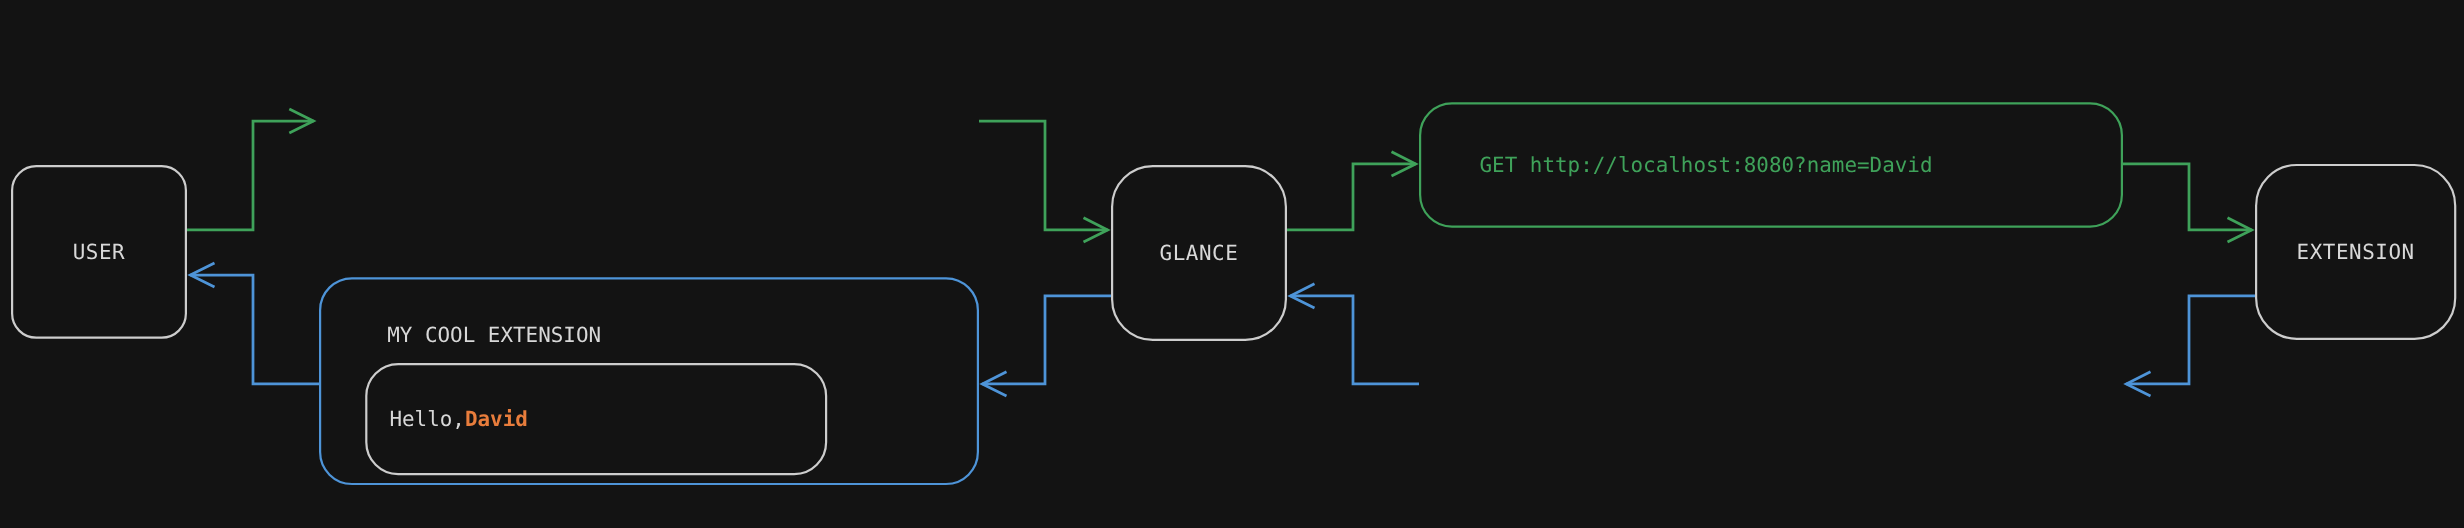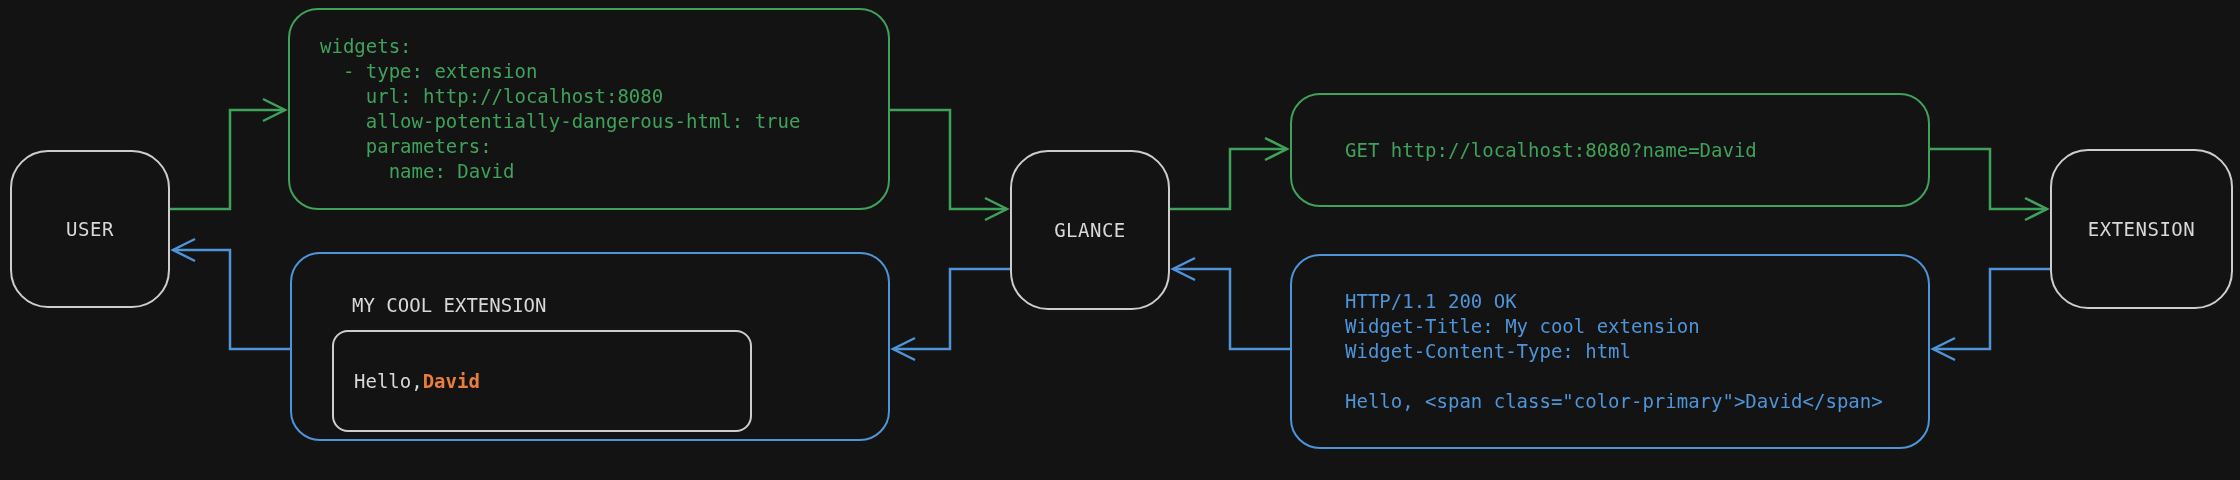--- a/index.html
+++ b/index.html
@@ -25,21 +25,21 @@
   .wire-b{stroke:var(--blue,#4e94d8);}
 
   .node{
     position:absolute;
     border:2px solid var(--node-border,#cdcdcd);
     border-radius:38px;
     display:flex;align-items:center;justify-content:center;
     color:var(--text-light,#d8d8d8);
     font-size:19px;letter-spacing:0.5px;
   }
-  #node-user{left:10px;top:150px;width:160px;height:158px;}
+  #node-user{left:10px;top:150px;width:160px;height:158px;border-radius:23px;}
   #node-glance{left:1010px;top:150px;width:160px;height:160px;}
   #node-extension{left:2050px;top:149px;width:183px;height:160px;}
 
   .codebox{
     position:absolute;border-radius:30px;
     display:flex;align-items:center;
   }
   .codebox pre{
     margin:0;font-family:"DejaVu Sans Mono", monospace;
     font-size:19px;line-height:25px;white-space:pre;
@@ -53,21 +53,21 @@
   #widget-box{
     position:absolute;left:290px;top:252px;width:600px;height:189px;
     border:2px solid var(--blue,#4e94d8);border-radius:30px;
   }
   #widget-title{
     position:absolute;left:60px;top:42px;
     color:var(--text-light,#d8d8d8);font-size:19px;line-height:19px;
   }
   #greeting-box{
     position:absolute;left:40px;top:76px;width:420px;height:102px;
-    border:2px solid var(--node-border,#cdcdcd);border-radius:16px;
+    border:2px solid var(--node-border,#cdcdcd);border-radius:30px;
     display:flex;align-items:center;padding-left:20px;
     color:var(--text-light,#d8d8d8);font-size:19px;
   }
   .orange{color:var(--orange,#e87d3c);font-weight:bold;}
 </style>
 </head>
 <body>
 
 <div class="canvas">
 
@@ -93,40 +93,25 @@
   <div class="node" id="node-user">
     <span>USER</span>
   </div>
   <div class="node" id="node-glance">
     <span>GLANCE</span>
   </div>
   <div class="node" id="node-extension">
     <span>EXTENSION</span>
   </div>
 
-  <div class="codebox green" id="config-box">
-    <pre>widgets:
-  - type: extension
-    url: http://localhost:8080
-    allow-potentially-dangerous-html: true
-    parameters:
-      name: David</pre>
-  </div>
 
   <div class="codebox green" id="request-box">
     <pre>GET http://localhost:8080?name=David</pre>
   </div>
 
-  <div class="codebox blue" id="response-box">
-    <pre>HTTP/1.1 200 OK
-Widget-Title: My cool extension
-Widget-Content-Type: html
-
-Hello, &lt;span class="color-primary"&gt;David&lt;/span&gt;</pre>
-  </div>
 
   <div id="widget-box">
     <div id="widget-title">MY COOL EXTENSION</div>
     <div id="greeting-box">
       <span>Hello, </span>
         <span class="orange">David</span>
     </div>
   </div>
 
 </div>

